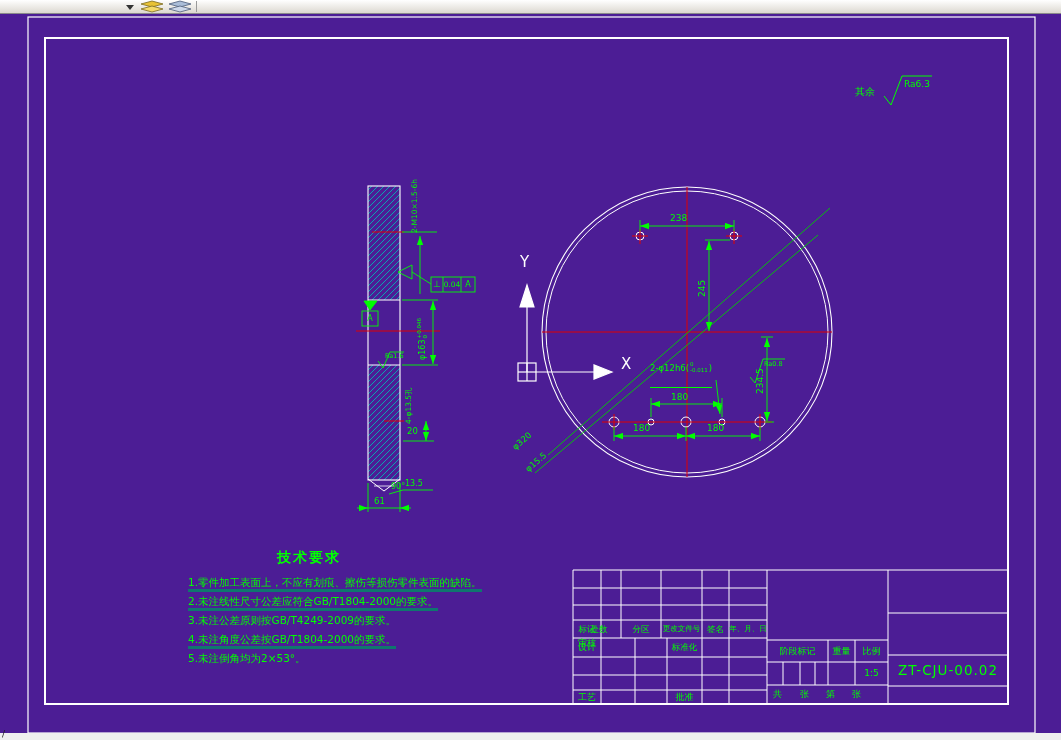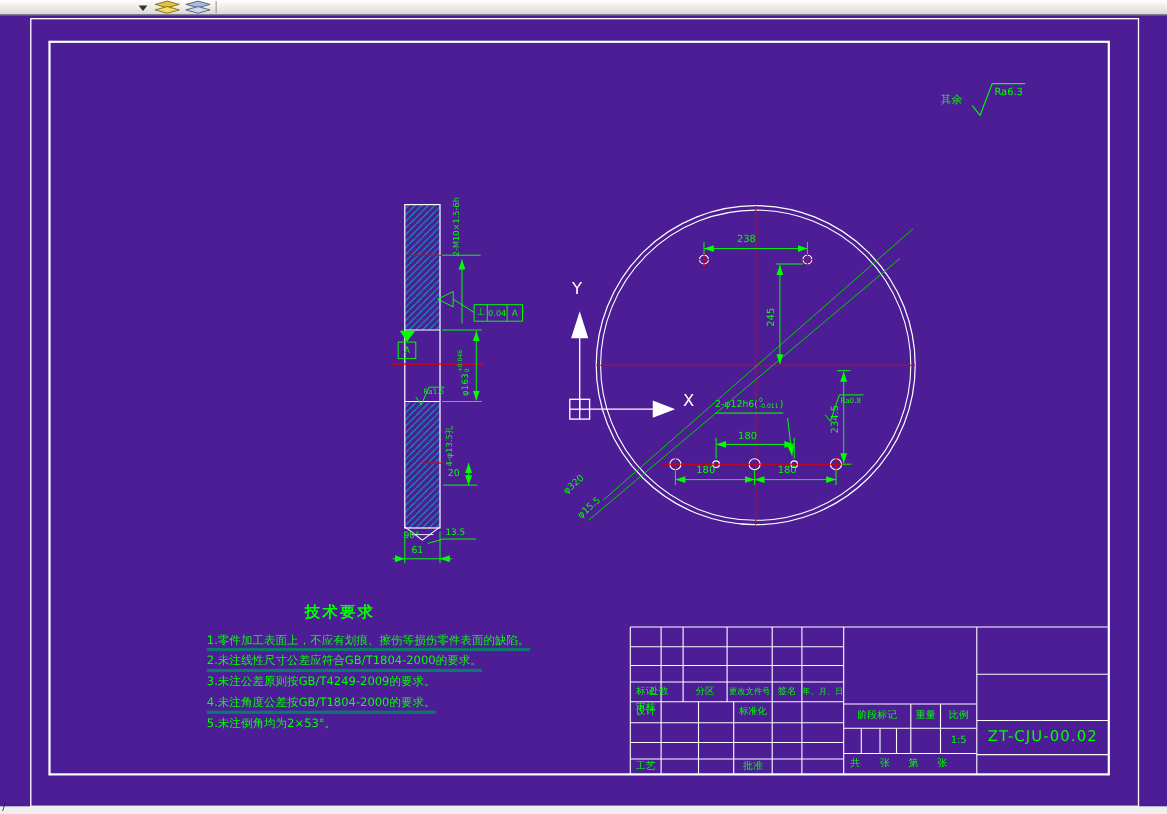--- a/index.html
+++ b/index.html
@@ -11,21 +11,21 @@
   #statusbar{position:absolute;left:0;top:733px;width:1061px;height:7px;background:#efefef;}
   #statusbar span{position:absolute;left:2px;top:-4px;font-size:9px;color:#222;}
   svg{position:absolute;left:0;top:0;}
   .t{position:absolute;color:#00ff00;white-space:nowrap;line-height:1;}
   .c{display:flex;align-items:center;justify-content:center;text-align:center;}
   .w{color:#ffffff;}
   .rot{transform:rotate(-90deg);transform-origin:0 0;}
   .rot41{transform:rotate(-41deg);transform-origin:0 0;}
   .u-red{border-bottom:3px solid #0f766e;padding-bottom:1px;}
   .stack{display:inline-flex;flex-direction:column;line-height:1.05;font-size:5.5px;margin:0 1px;}
-  .uline{border-bottom:1px solid #00ff00;padding-bottom:1px;}
+  .uline{border-bottom:1px solid #00ff00;padding-bottom:13px;}
 </style>
 </head>
 <body>
 
 <div id="screen">
 
   <div id="toolbar">
     <svg width="1061" height="13">
       <polygon points="126,5 134,5 130,10" fill="#333"></polygon>
       <g>
@@ -205,21 +205,21 @@
   <div class="t rot" style="left:417px;top:360px;font-size:8px;display:flex;align-items:center;">
     <span>φ163</span>
       <span class="stack">
         <span>+0.046</span>
         <span>0</span>
       </span>
   </div>
   <div class="t" style="left:385px;top:353px;font-size:6.5px;">Ra1.6</div>
   <div class="t rot" style="left:405px;top:424px;font-size:7.5px;">4-φ13.5孔</div>
   <div class="t" style="left:407px;top:427px;font-size:8.5px;">20</div>
-  <div class="t" style="left:367px;top:483px;font-size:8px;">90°</div>
+  <div class="t" style="left:367px;top:483px;font-size:8px;padding-left:24px;">90°</div>
   <div class="t" style="left:405px;top:480px;font-size:8px;">13.5</div>
   <div class="t" style="left:374px;top:497px;font-size:8.5px;">61</div>
 
   <div class="t" style="left:670px;top:214px;font-size:9px;">238</div>
   <div class="t rot" style="left:698px;top:297px;font-size:9px;">245</div>
   <div class="t" style="left:671px;top:393px;font-size:9px;">180</div>
   <div class="t" style="left:633px;top:424px;font-size:9px;">180</div>
   <div class="t" style="left:707px;top:424px;font-size:9px;">180</div>
   <div class="t rot" style="left:756px;top:394px;font-size:9px;">234.5</div>
   <div class="t rot41" style="left:511px;top:445px;font-size:8.5px;">φ320</div>

